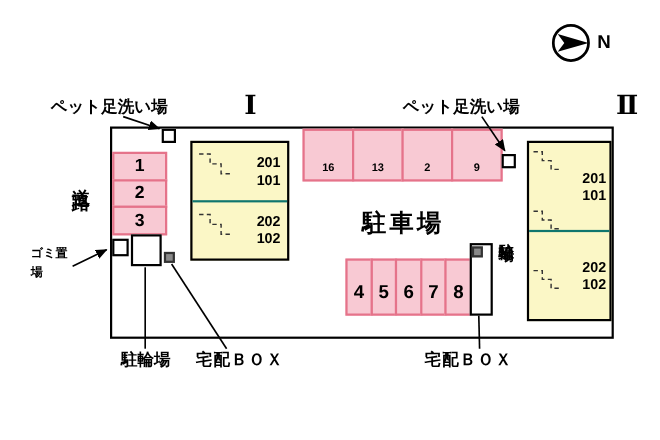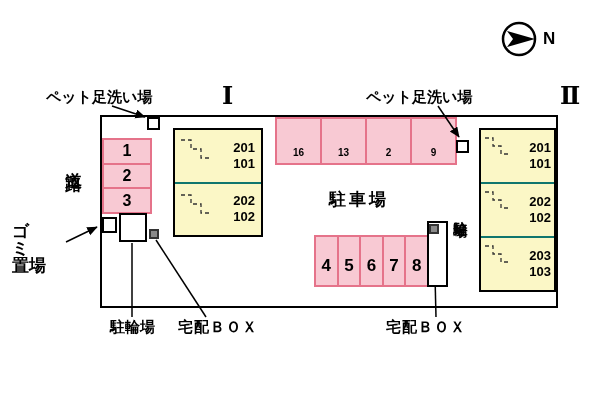--- a/index.html
+++ b/index.html
@@ -47,22 +47,22 @@
   #dbox2-sq{left:429px;top:224px;width:10px;height:10px;}
   
   #overlay{left:0;top:0;width:600px;height:400px;z-index:3;pointer-events:none;}
   
   .lbl{position:absolute;font-weight:700;white-space:nowrap;z-index:6;}
   #lbl-pet1{left:46px;top:88px;font-size:15px;}
   #lbl-num1{left:222px;top:81px;font-size:24px;font-family:"Liberation Serif","DejaVu Serif",serif;}
   #lbl-pet2{left:366px;top:88px;font-size:15px;}
   #lbl-num2{left:560px;top:81px;font-size:24px;font-family:"Liberation Serif","DejaVu Serif",serif;}
   #lbl-road{left:62px;top:158px;font-size:17px;writing-mode:vertical-rl;text-orientation:upright;letter-spacing:3px;}
-  #lbl-garbage{left:12px;top:223px;font-size:17px;width:34px;white-space:normal;line-height:17px;}
-  #lbl-parking{left:329px;top:188px;font-size:17px;letter-spacing:3px;}
+  #lbl-garbage{left:28px;top:223px;font-size:11px;width:34px;white-space:normal;line-height:17px;}
+  #lbl-parking{left:329px;top:188px;font-size:22px;letter-spacing:3px;}
   #lbl-bike-b{left:110px;top:318px;font-size:15px;}
   #lbl-dbox1{left:178px;top:318px;font-size:15px;letter-spacing:1px;}
   #lbl-dbox2{left:386px;top:318px;font-size:15px;letter-spacing:1px;}
   #lbl-bike-r{left:452px;top:209px;font-size:14px;writing-mode:vertical-rl;text-orientation:upright;letter-spacing:2px;}
   #lbl-north{left:543px;top:29px;font-size:17px;}
 </style>
 </head>
 <body>
 
 <div id="canvas">
@@ -111,26 +111,20 @@
         <div>201</div>
         <div>101</div>
       </div>
     </div>
     <div class="unit">
       <div class="rooms">
         <div>202</div>
         <div>102</div>
       </div>
     </div>
-    <div class="unit">
-      <div class="rooms">
-        <div>203</div>
-        <div>103</div>
-      </div>
-    </div>
   </div>
 
   <div class="abs sq" id="pet-sq1"></div>
   <div class="abs sq" id="pet-sq2"></div>
   <div class="abs sq" id="garbage-sq"></div>
   <div class="abs sq" id="bike-bl-sq"></div>
   <div class="abs sq" id="bike-right-rect"></div>
   <div class="abs dbox" id="dbox1-sq"></div>
   <div class="abs dbox" id="dbox2-sq"></div>
 

